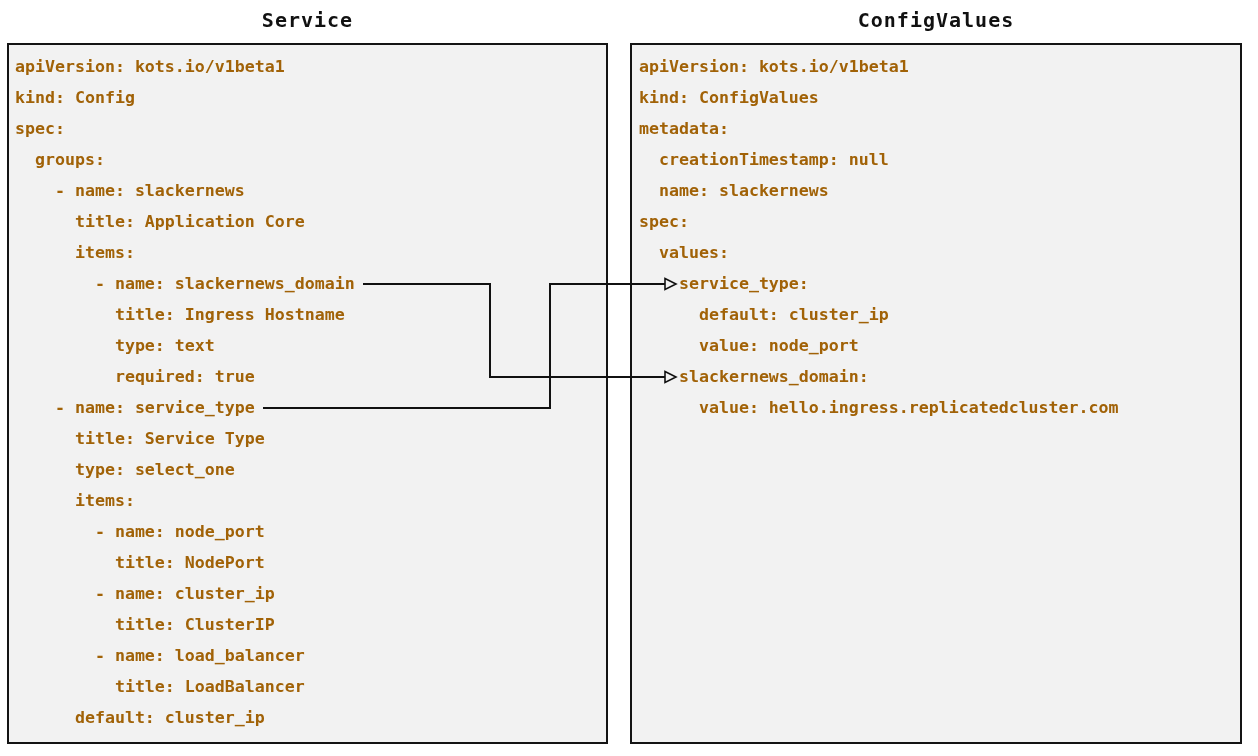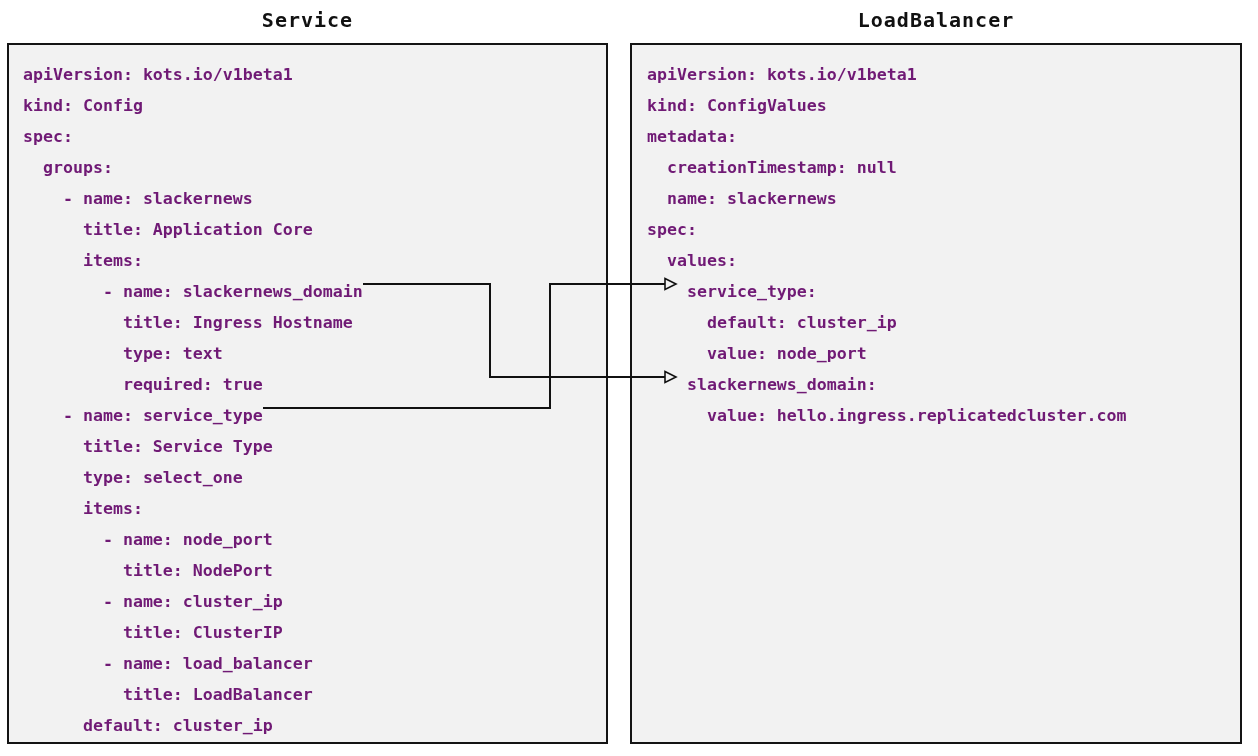--- a/index.html
+++ b/index.html
@@ -33,47 +33,47 @@
     position: absolute;
     top: 43px;
     height: 701px;
     background: #f2f2f2;
     border: 2px solid #141414;
     box-sizing: border-box;
   }
   #panel-config { left: 7px; width: 601px; }
   #panel-configvalues { left: 630px; width: 612px; }
   pre.code {
-    margin: 8px;
+    margin: 0;
     font-family: "DejaVu Sans Mono", monospace;
     font-weight: bold;
     font-size: 16.6px;
     line-height: 31px;
-    color: #701a75;
+    color: #a16207;
     white-space: pre;
   }
   #panel-config pre.code { padding: 6px 0 0 6px; }
   #panel-configvalues pre.code { padding: 6px 0 0 7px; }
   svg#connector-overlay {
     position: absolute;
     left: 0;
     top: 0;
     width: 1258px;
     height: 756px;
     pointer-events: none;
   }
 </style>
 </head>
 <body>
 
 <div id="page">
 
   <div class="panel-title" id="title-config">Service</div>
 
-  <div class="panel-title" id="title-configvalues">LoadBalancer</div>
+  <div class="panel-title" id="title-configvalues">ConfigValues</div>
 
   <div class="panel" id="panel-config">
     <pre class="code">apiVersion: kots.io/v1beta1
 kind: Config
 spec:
   groups:
     - name: slackernews
       title: Application Core
       items:
         - name: slackernews_domain

